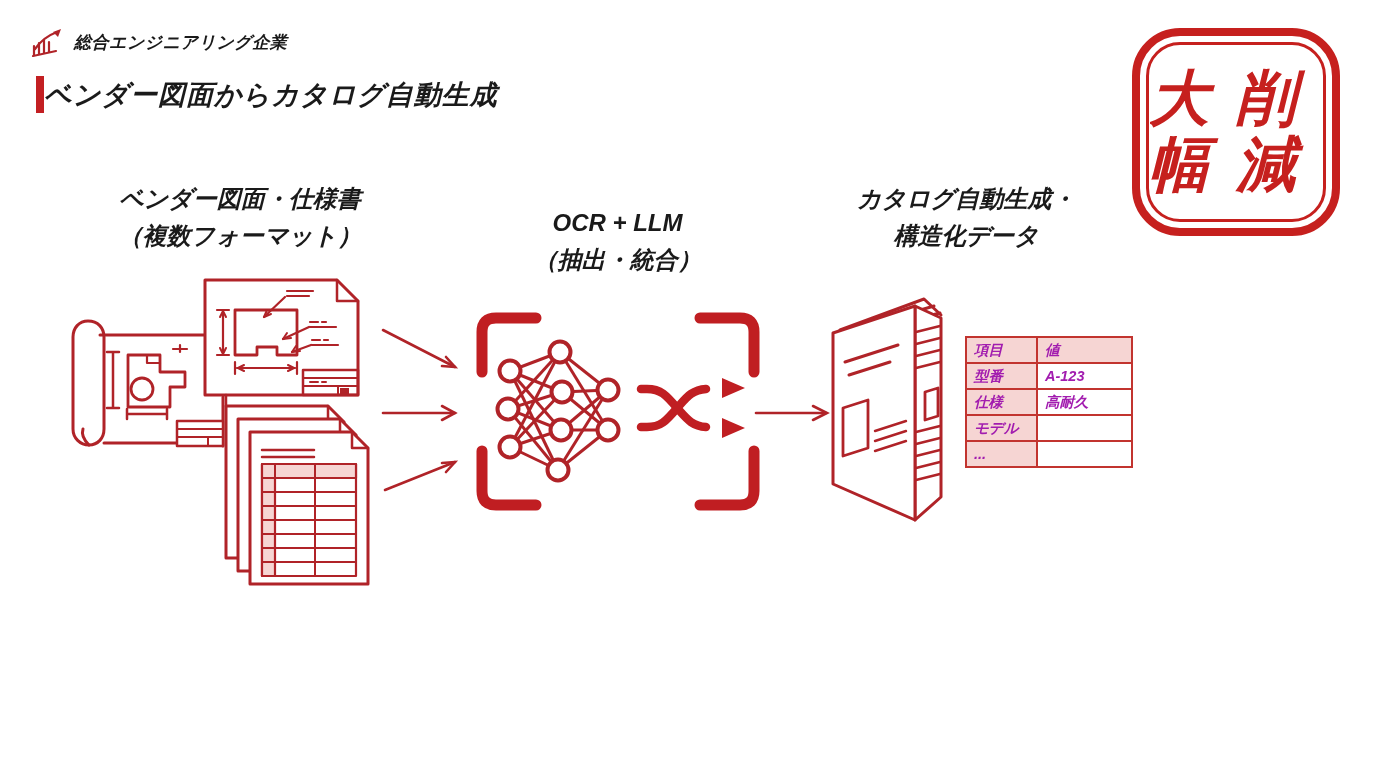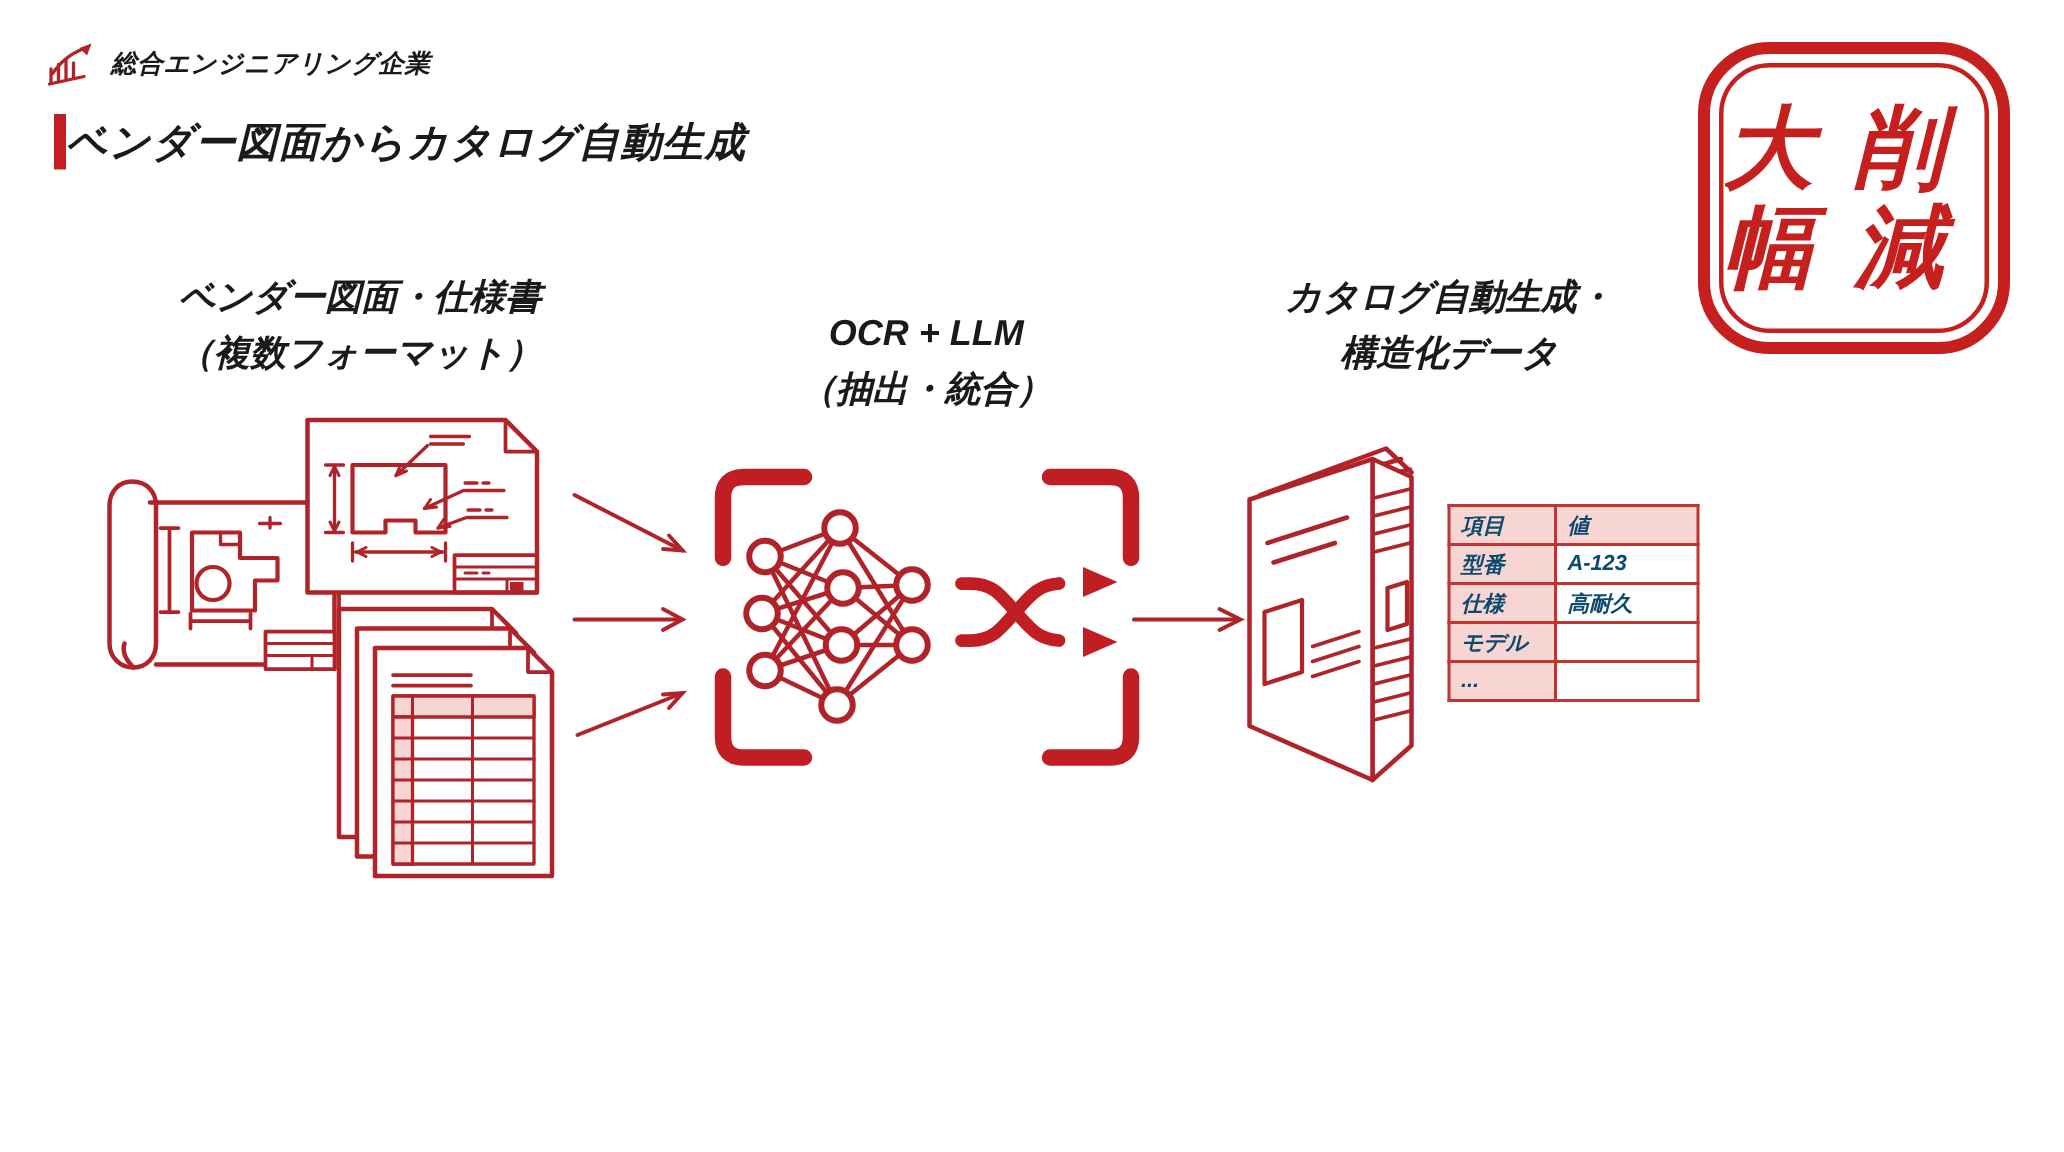--- a/index.html
+++ b/index.html
@@ -24,21 +24,21 @@
   .colhead{position:absolute;text-align:center;font-size:24px;font-weight:bold;line-height:1.55;}
   .colhead.c1{left:85px;top:180px;width:310px;}
   .colhead.c2{left:495px;top:180px;width:245px;margin-top:24px;}
   .colhead.c3{left:808px;top:180px;width:316px;}
 
   .abs{position:absolute;}
 
   
   .spec-table{position:absolute;left:965px;top:336px;border-collapse:collapse;}
   .spec-table td{border:2px solid #C2342F;height:24px;font-size:14.5px;font-weight:bold;
-                 padding:0 2px 0 7px;vertical-align:middle;color:#0c4a6e;}
+                 padding:0 2px 0 7px;vertical-align:middle;color:#a21caf;}
   .spec-table td.k{width:60px;background:#F6D5D3;}
   .spec-table td.v{width:84px;background:#ffffff;}
   .spec-table tr.head td.v{background:#F6D5D3;}
 </style>
 </head>
 <body>
 
 <div class="slide">
 
   <div class="brand">

